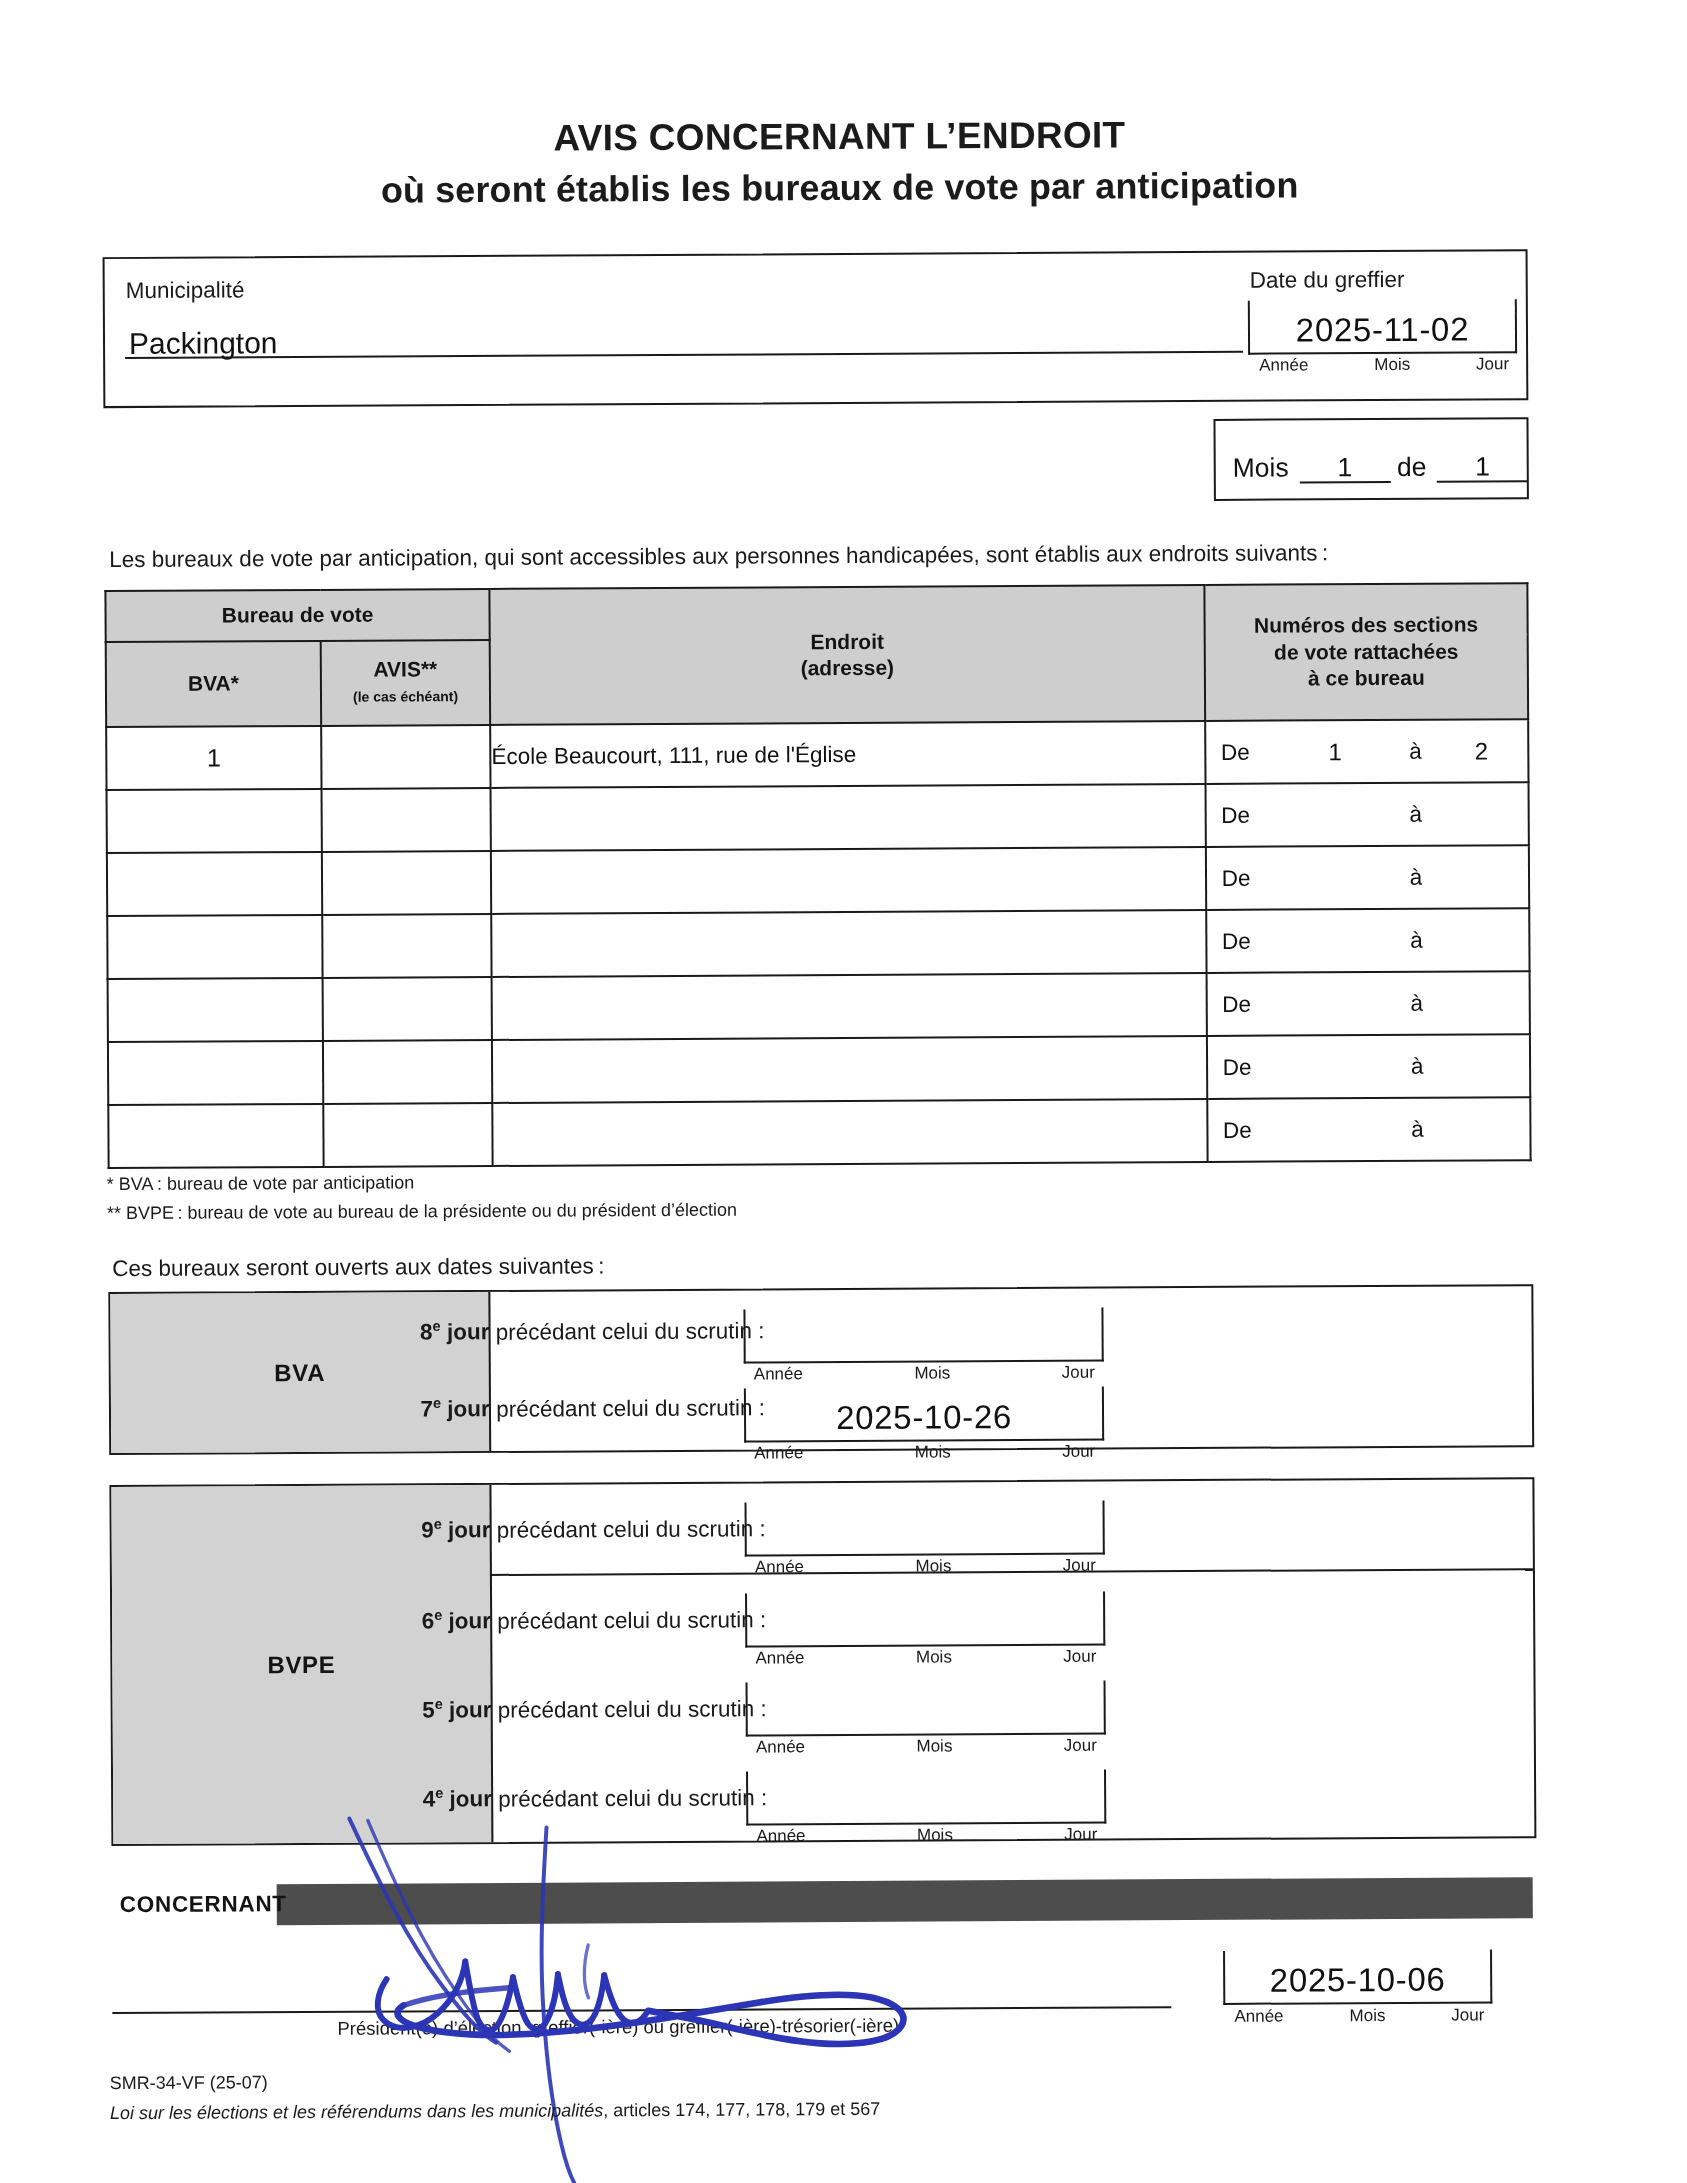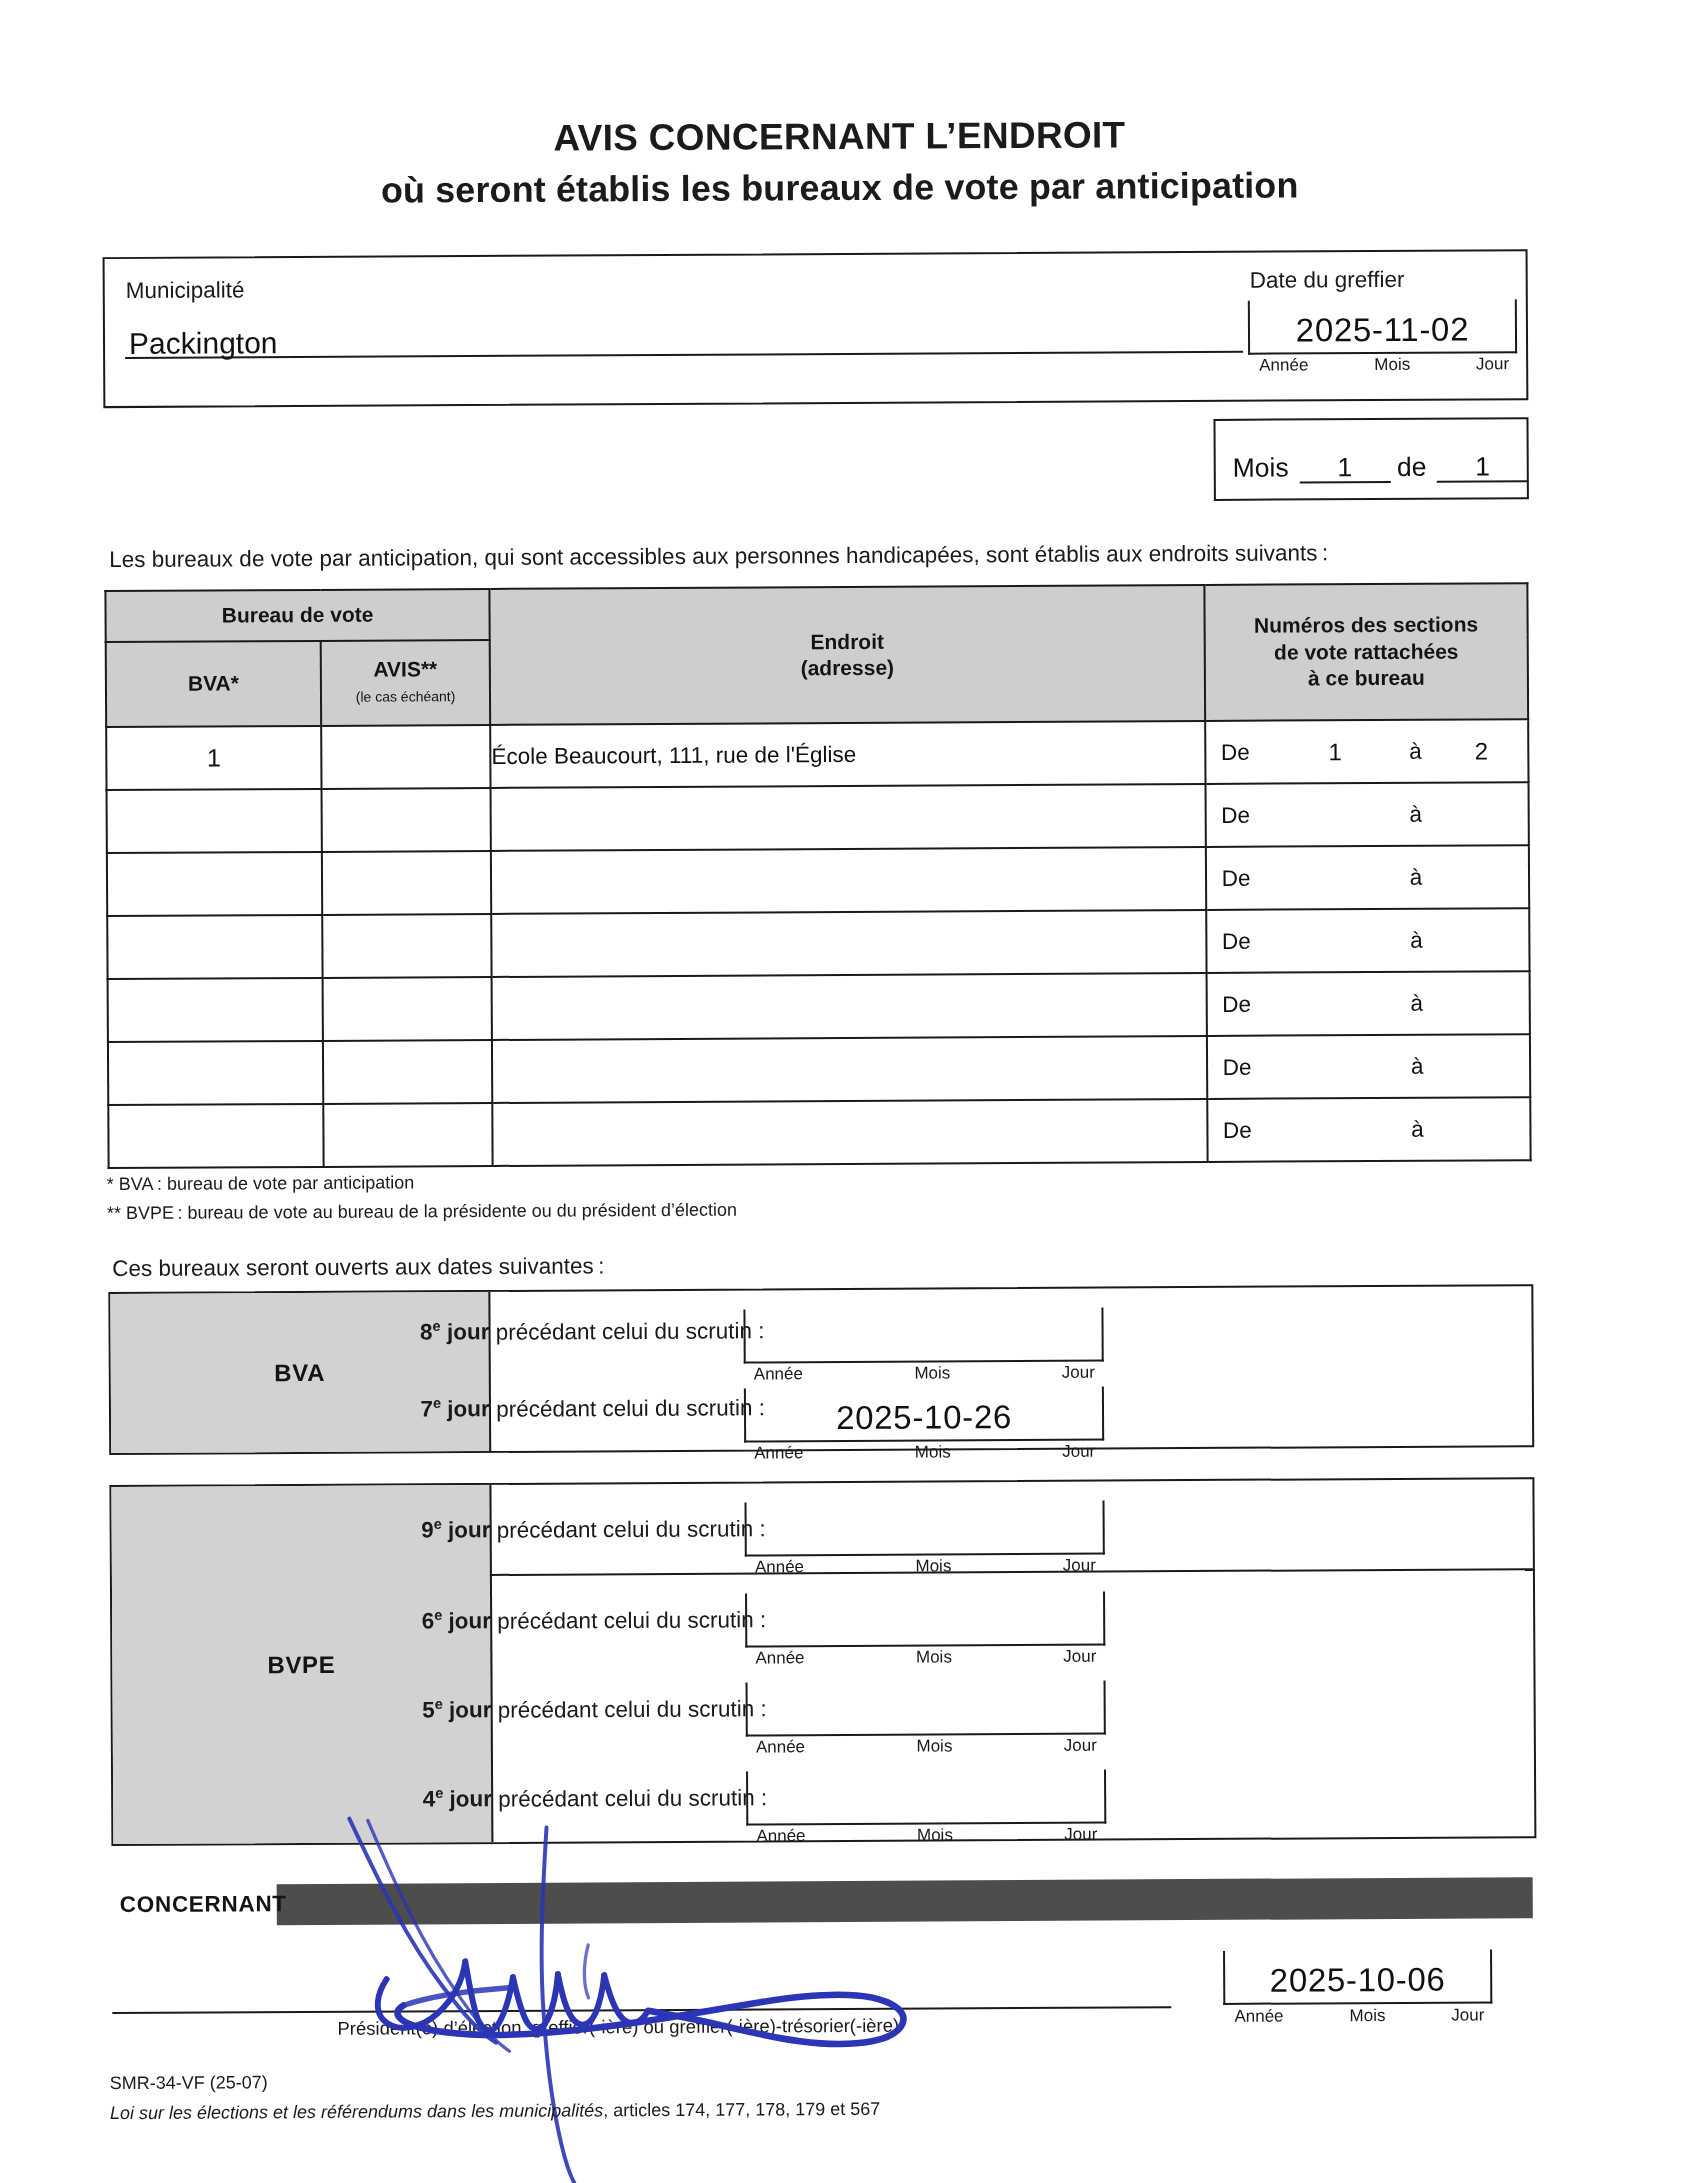--- a/index.html
+++ b/index.html
@@ -79,21 +79,21 @@
   
   .tbl {
     position:absolute; left:106px; top:586px; width:1421px;
     border-collapse:collapse; table-layout:fixed;
   }
   .tbl td, .tbl th { border:2px solid #1a1a1a; padding:0; }
   .th-shade {
     background:#cecece; text-align:center; font-weight:bold; color:#141414;
     font-size:21px; line-height:26.5px;
   }
-  .th-sub { font-size:14px; font-weight:normal; }
+  .th-sub { font-size:14px; font-weight:bold; }
   .cell-bva  { height:61px; text-align:center; font-size:25px; }
   .cell-bvpe { height:61px; }
   .cell-adr  { height:61px; font-size:22.5px; padding-left:14.6px; }
   .cell-sec  { height:61px; position:relative; }
   .sec-inner { position:absolute; inset:0; display:flex; align-items:center; font-size:22.5px; }
   .sec-de   { margin-left:14.6px; width:62px; }
   .sec-v1   { width:139px; text-align:center; font-size:24px; }
   .sec-a    { width:46px; text-align:center; }
   .sec-v2   { width:106px; text-align:center; font-size:24px; }
 

